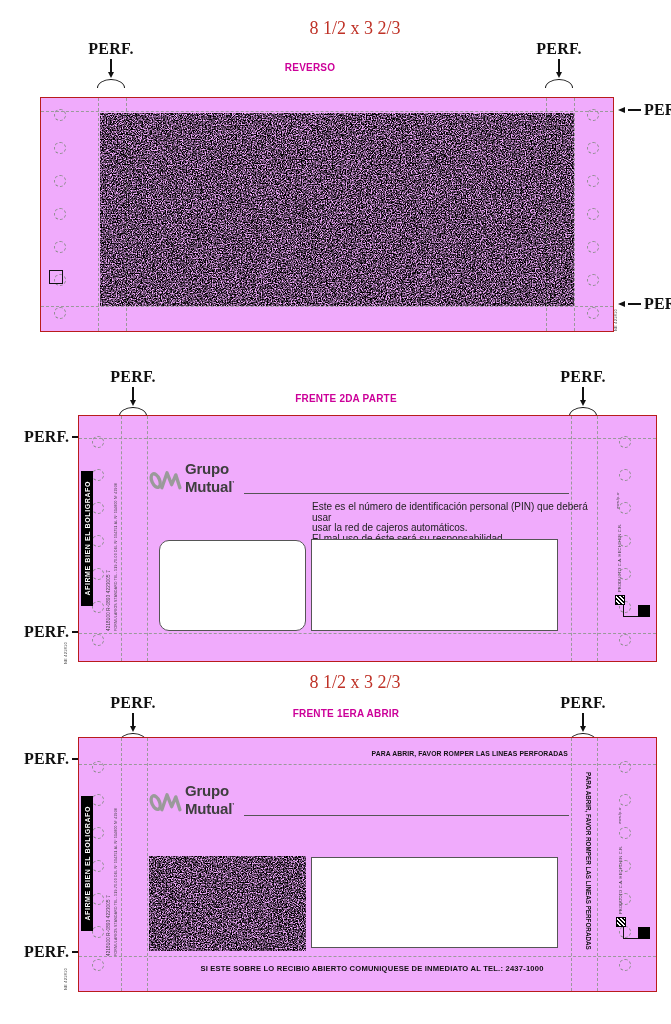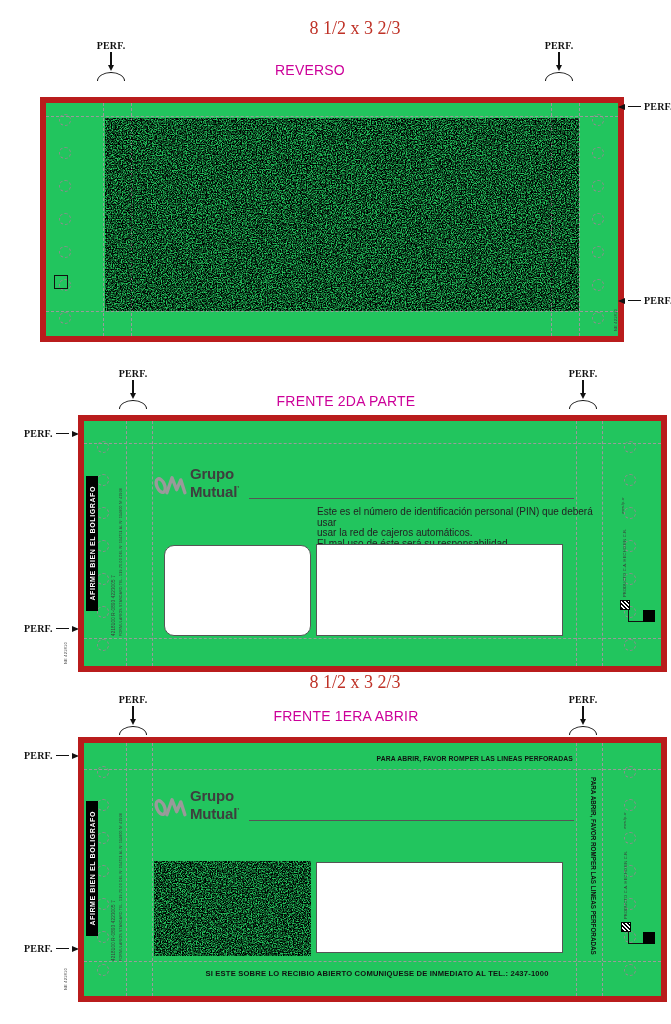--- a/index.html
+++ b/index.html
@@ -1,26 +1,26 @@
 <!DOCTYPE html>
 <html><head>
 <meta charset="utf-8">
 <style>
   html,body{margin:0;padding:0;background:#fff;}
   .sheet{position:relative;width:671px;height:1024px;background:#ffffff;
          font-family:"Liberation Sans",sans-serif;overflow:hidden;color:#1a1a1a;}
   .abs{position:absolute;}
-  .panel{position:absolute;border:6px solid #b91c1c;background:#22c55e;}
+  .panel{position:absolute;border:1px solid #b91c1c;background:#f0abfc;}
   .dv{position:absolute;width:0;border-left:1px dashed #9a9a9a;top:0;bottom:0;}
   .dh{position:absolute;height:0;border-top:1px dashed #9a9a9a;left:0;right:0;}
   .hole-col{position:absolute;width:12px;}
   .feed-hole{position:absolute;left:0;width:10px;height:10px;border:1px dashed #8d8d8d;border-radius:50%;}
   .size-label{position:absolute;font-family:"Liberation Serif",serif;font-size:18px;color:#BF3126;text-align:center;}
-  .section-title{position:absolute;font-size:14px;font-weight:normal;color:#CC0099;text-align:center;letter-spacing:.2px;}
-  .perf-label{font-family:"Liberation Serif",serif;font-weight:bold;font-size:10px;color:#111;letter-spacing:.2px;}
+  .section-title{position:absolute;font-size:10px;font-weight:bold;color:#CC0099;text-align:center;letter-spacing:.2px;}
+  .perf-label{font-family:"Liberation Serif",serif;font-weight:bold;font-size:16px;color:#111;letter-spacing:.2px;}
   .perf-top{position:absolute;width:44px;display:flex;flex-direction:column;align-items:center;}
   .arrow-down{display:flex;flex-direction:column;align-items:center;height:19px;margin-top:1px;}
   .arrow-shaft-v{width:1.5px;flex:1;background:#111;}
   .arrow-head-down{width:0;height:0;border-left:3.5px solid transparent;border-right:3.5px solid transparent;border-top:6px solid #111;}
   .bracket{width:26px;height:8px;border:1.6px solid #111;border-bottom:none;border-radius:50% 50% 0 0 / 100% 100% 0 0;margin-top:1px;}
   .perf-side{position:absolute;display:flex;align-items:center;gap:3px;}
   .arrow-shaft-h{width:13px;height:1.5px;background:#111;}
   .arrow-head-left{width:0;height:0;border-top:3.5px solid transparent;border-bottom:3.5px solid transparent;border-right:7px solid #111;}
   .arrow-head-right{width:0;height:0;border-top:3.5px solid transparent;border-bottom:3.5px solid transparent;border-left:7px solid #111;}
   .vtext{writing-mode:vertical-rl;transform:rotate(180deg);white-space:nowrap;}

